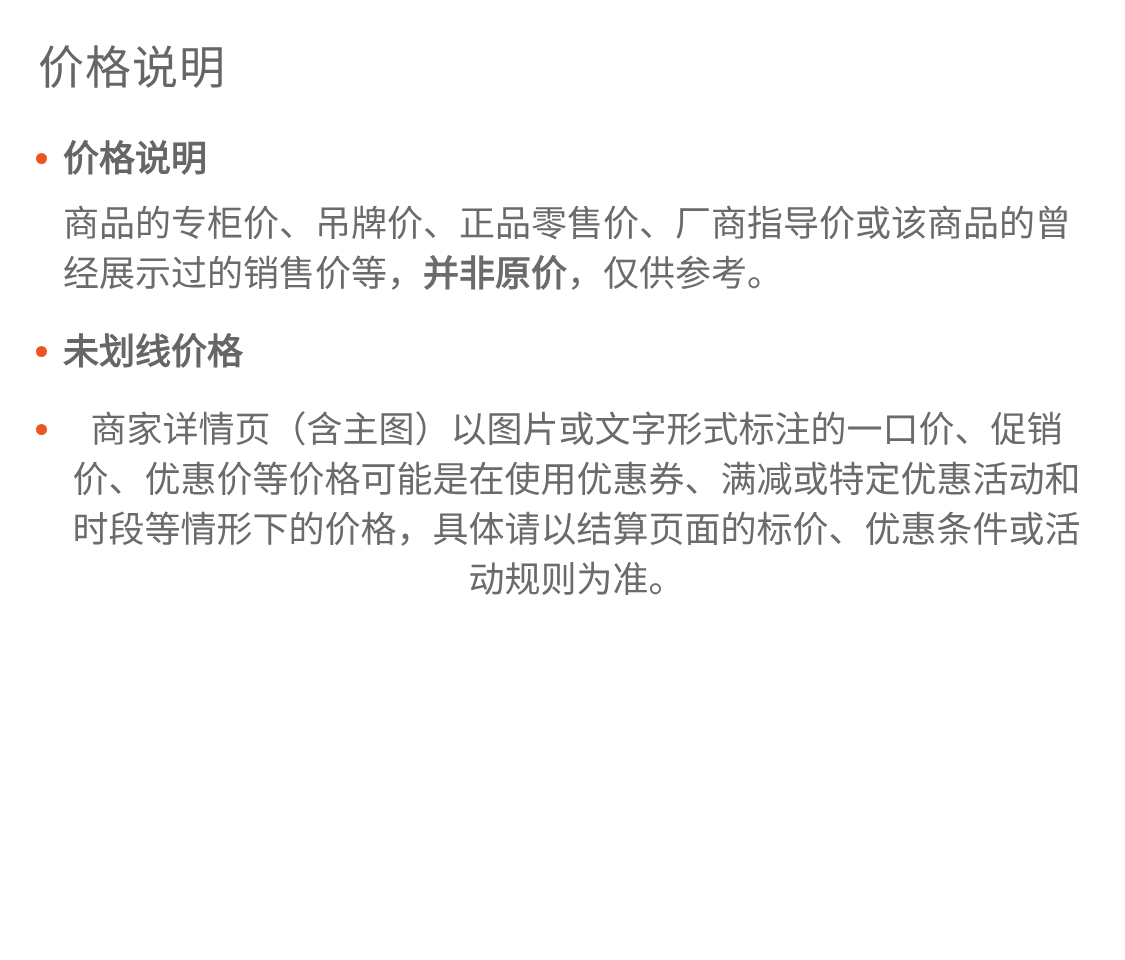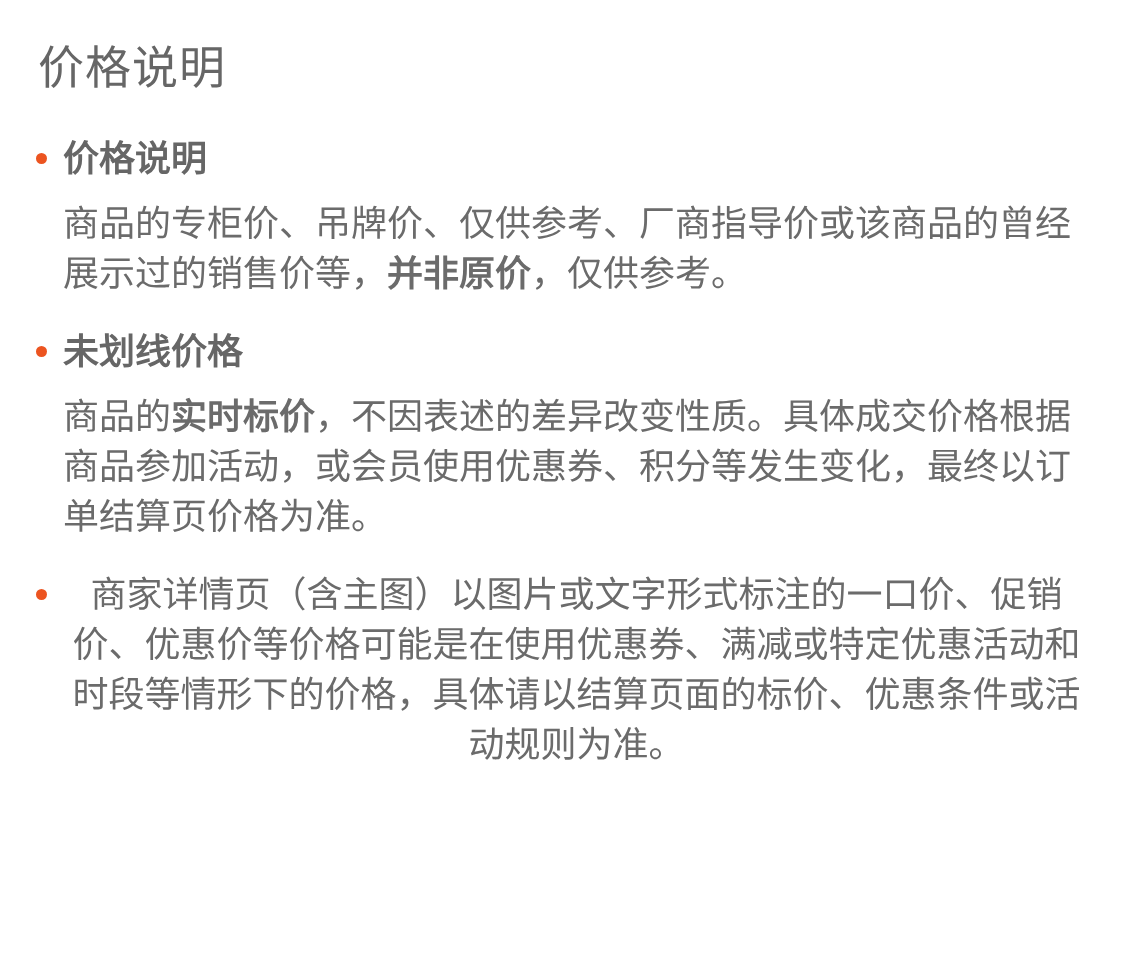--- a/index.html
+++ b/index.html
@@ -72,27 +72,26 @@
 
 <div class="page">
 
   <h1 class="page-title">价格说明</h1>
 
   <ul class="notes">
 
     <li class="note">
       <span class="dot"></span>
       <h2 class="note-heading">价格说明</h2>
-      <p class="note-body"><span>商品的专柜价、吊牌价、仅供参考、厂商指导价或该商品的曾经展示过的销售价等，</span><span class="b">并非原价</span><span>，仅供参考。</span></p>
+      <p class="note-body"><span>商品的专柜价、吊牌价、正品零售价、厂商指导价或该商品的曾经展示过的销售价等，</span><span class="b">并非原价</span><span>，仅供参考。</span></p>
     </li>
 
     <li class="note">
       <span class="dot"></span>
       <h2 class="note-heading">未划线价格</h2>
-      <p class="note-body"><span>商品的</span><span class="b">实时标价</span><span>，不因表述的差异改变性质。具体成交价格根据商品参加活动，或会员使用优惠券、积分等发生变化，最终以订单结算页价格为准。</span></p>
     </li>
 
     <li class="note plain">
       <span class="dot"></span>
       <p class="note-body"><span>商家详情页（含主图）以图片或文字形式标注的一口价、促销价、优惠价等价格可能是在使用优惠券、满减或特定优惠活动和时段等情形下的价格，具体请以结算页面的标价、优惠条件或活动规则为准。</span></p>
     </li>
 
 
   </ul>
 </div>

